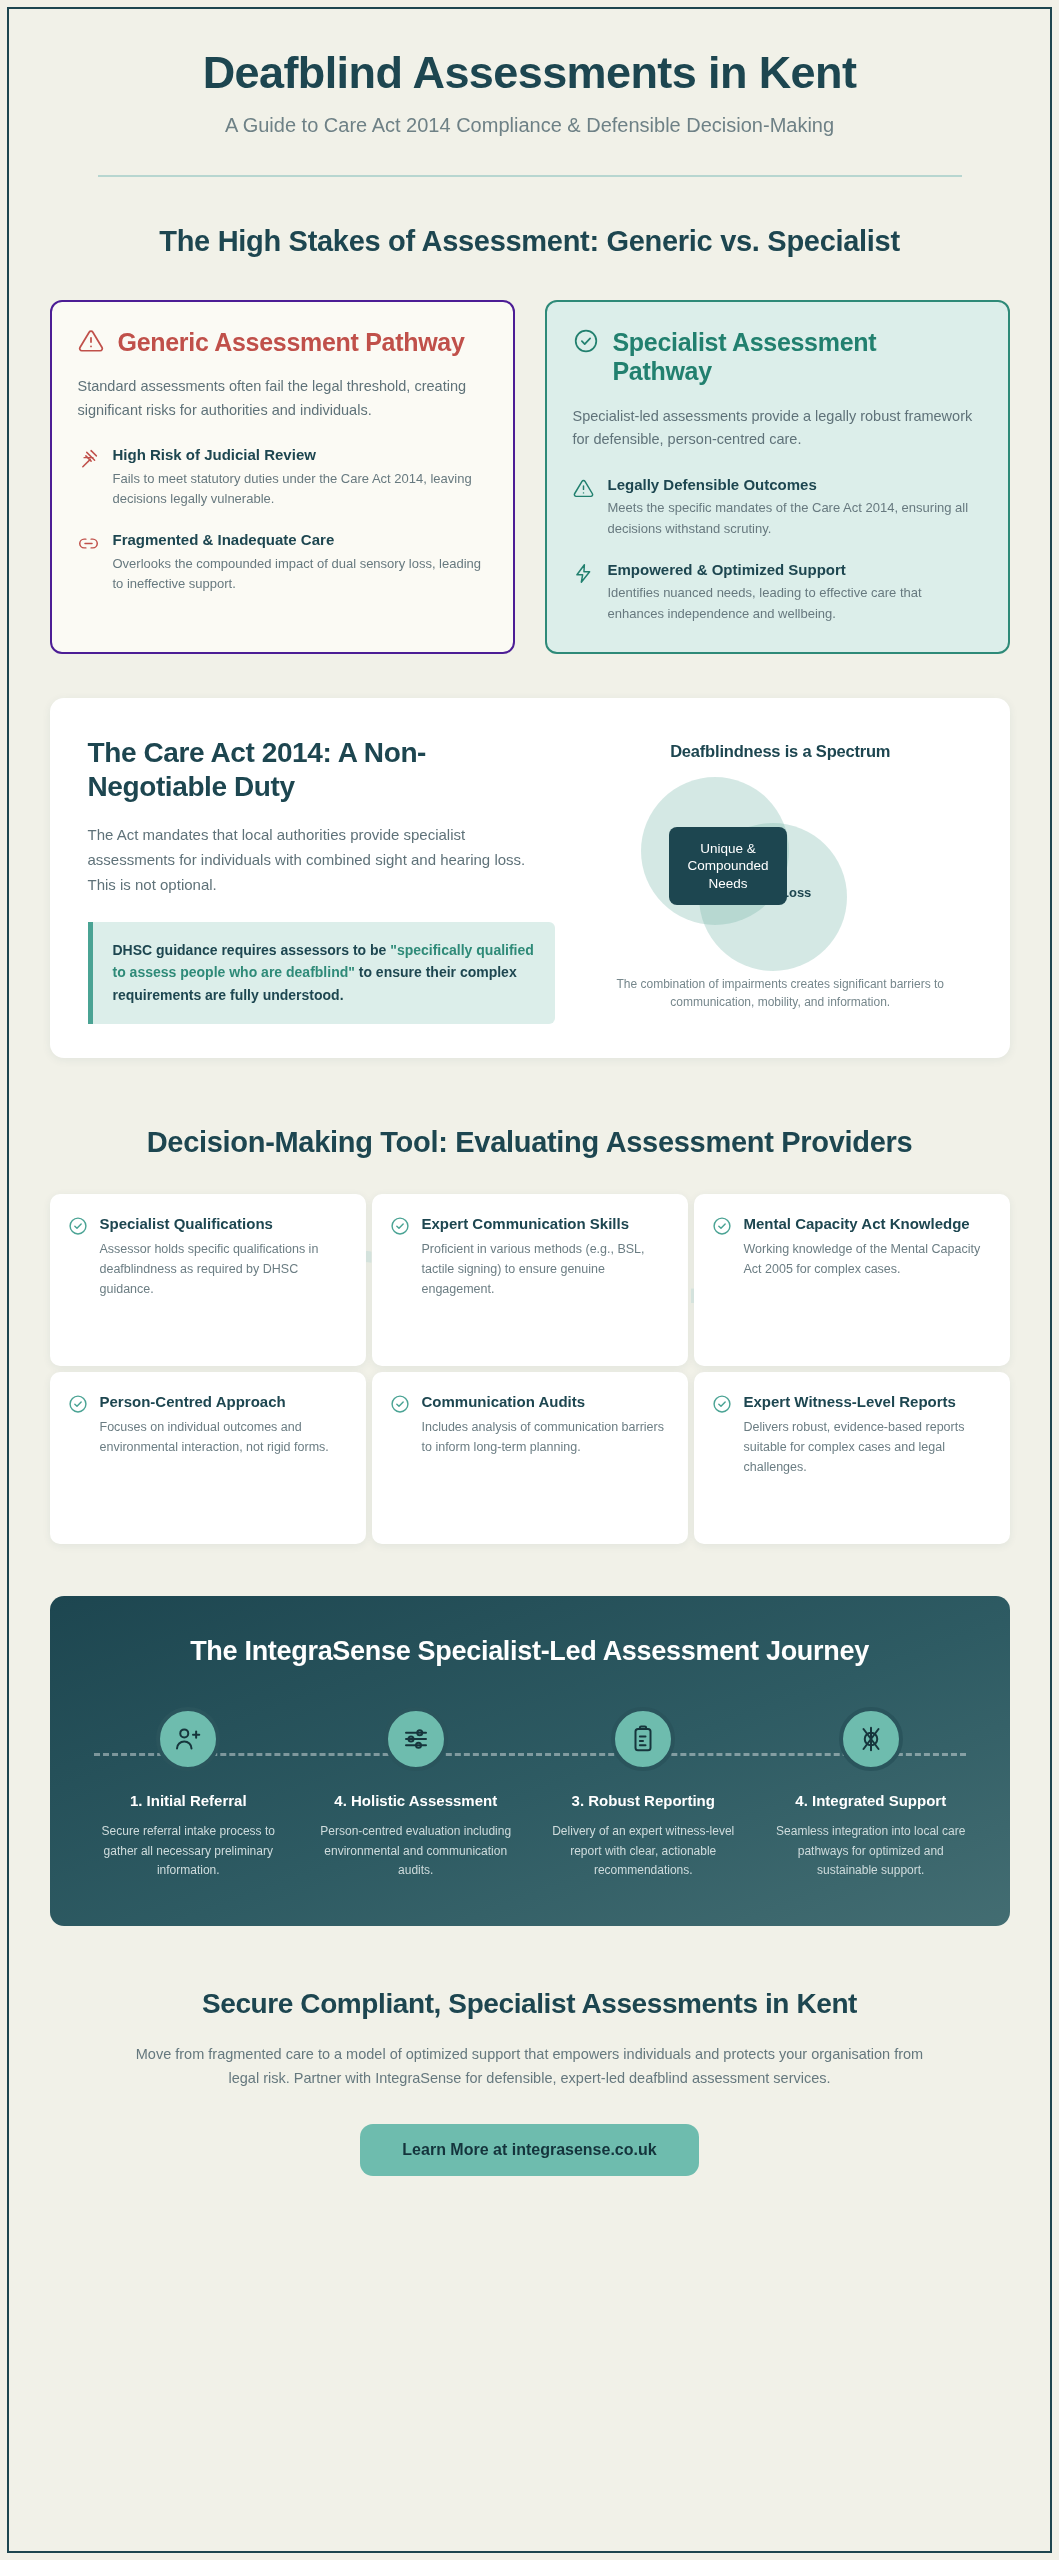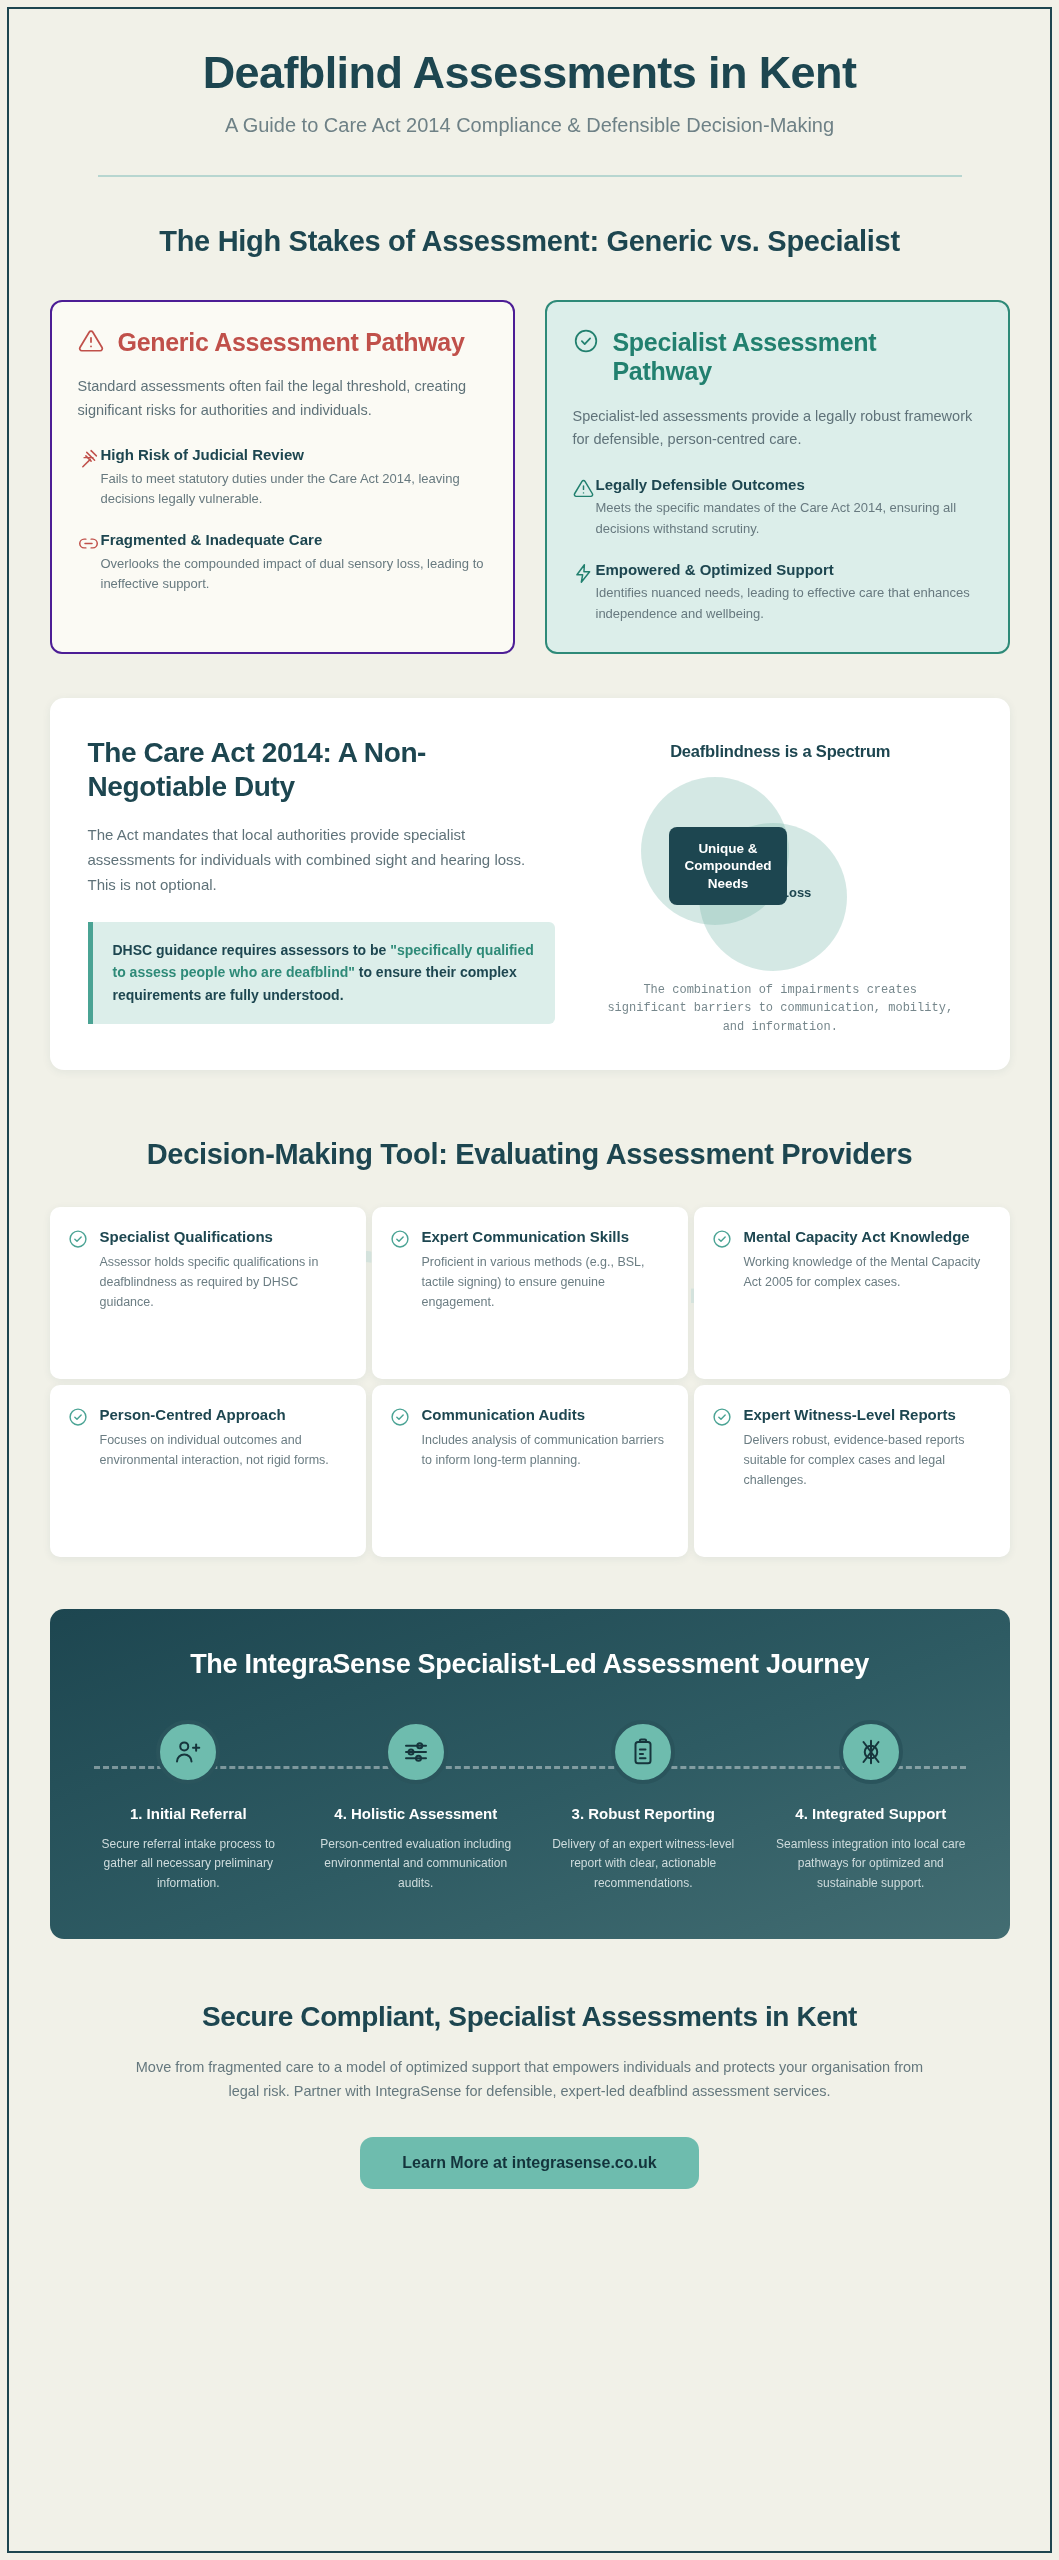--- a/index.html
+++ b/index.html
@@ -94,21 +94,21 @@
   .cmp-card.specialist h3 { color: #22806f; }
   .cmp-lead {
     font-size: 14.5px;
     line-height: 1.62;
     color: #5f7279;
     margin-top: 18px;
   }
   .cmp-items { margin-top: 24px; }
   .cmp-item {
     display: flex;
-    gap: 1px;
+    gap: 13px;
     margin-bottom: 22px;
   }
   .cmp-item:last-child { margin-bottom: 0; }
   .cmp-item .ico { flex: 0 0 22px; padding-top: 2px; }
   .cmp-item .ttl {
     font-size: 15px;
     font-weight: bold;
     color: #1d4650;
     line-height: 1.25;
   }
@@ -188,31 +188,29 @@
   .venn .lbl.b { left: 140px; top: 110px; }
   .venn .chip {
     position: absolute;
     left: 80px; top: 52px;
     width: 118px;
     background: #1d4650;
     color: #ffffff;
     border-radius: 8px;
     padding: 13px 8px;
     font-size: 13.5px;
-    font-weight: bold;
+    font-weight: normal;
     line-height: 1.3;
     text-align: center;
   }
   .venn-cap {
     font-size: 12px;
     line-height: 1.55;
     color: #76878c;
-    margin-top: 6px;
     padding: 0 12px;
-    font-family: Liberation Mono, monospace;
   }
 
   
   .watermark {
     position: absolute;
     left: -42px;
     top: 1215px;
     width: 1150px;
     text-align: center;
     font-size: 96px;

